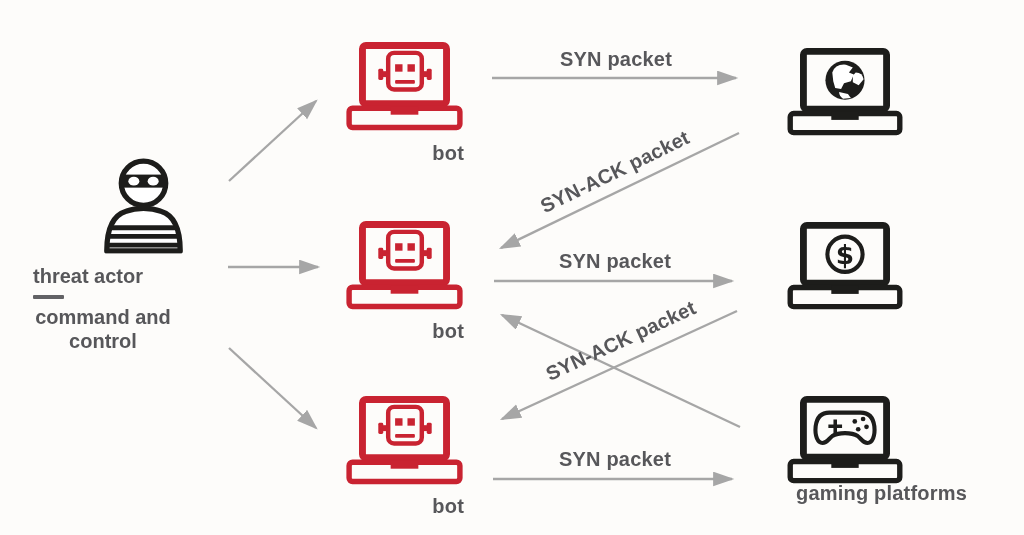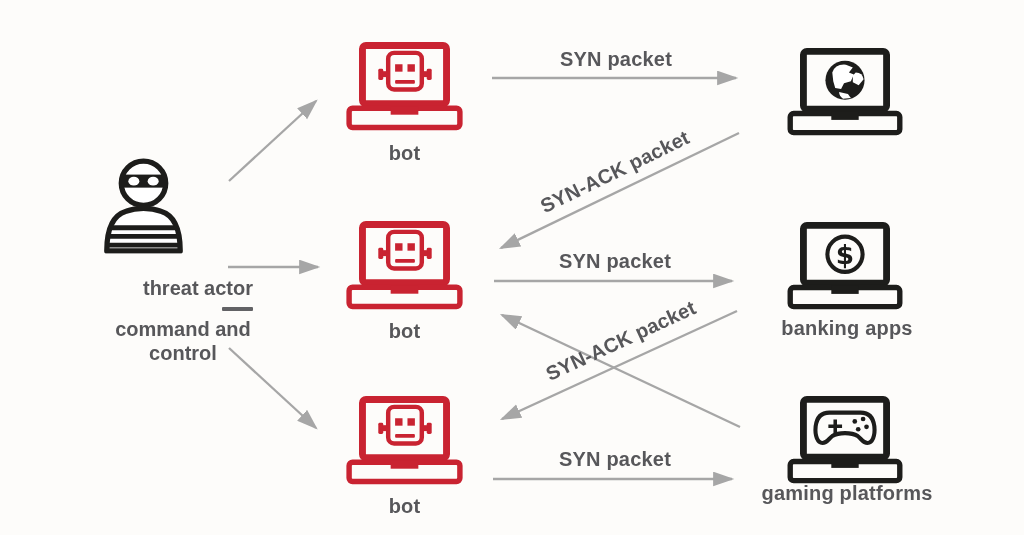--- a/index.html
+++ b/index.html
@@ -9,28 +9,28 @@
     font-family:"Liberation Sans",sans-serif;
   }
   svg.arrow-layer{position:absolute;left:0;top:0;width:1024px;height:535px;}
   .arrow-line{stroke:var(--arrow-gray,#a6a6a6);stroke-width:2.3;fill:none;}
   #arrowhead path{fill:var(--arrow-gray,#a6a6a6);}
   .node-icon{position:absolute;display:block;}
   .bot-laptop{color:var(--bot-red,#c92331);}
   .target-laptop{color:var(--target-black,#1d1d1b);}
   .actor-icon{color:var(--target-black,#1d1d1b);}
   .node-label{
-    position:absolute;text-align:center;
+    position:absolute;text-align:right;
     color:var(--text-gray,#57575a);
     font-size:20px;font-weight:600;letter-spacing:.2px;line-height:24px;
   }
   .actor-label-block{
     position:absolute;left:33px;top:264px;width:220px;
-    display:flex;flex-direction:column;align-items:flex-end;
-    color:var(--text-gray,#57575a);font-size:20px;font-weight:600;line-height:24px;margin-top:12px;
+    display:flex;flex-direction:column;align-items:flex-start;
+    color:var(--text-gray,#57575a);font-size:20px;font-weight:600;line-height:24px;
   }
   .actor-divider{width:31px;height:4px;margin:7px 0 6px 0;border-radius:1px;
     background:var(--divider-gray,#626265);}
   .actor-sublabel{width:140px;text-align:center;}
   .arrow-label{
     position:absolute;white-space:nowrap;
     color:var(--text-gray,#57575a);
     font-size:20px;font-weight:600;letter-spacing:.2px;
     transform:translate(-50%,-50%);
   }
@@ -144,21 +144,20 @@
 
   <svg class="node-icon target-laptop" style="left:786px;top:48px;width:118px;height:90px" viewBox="0 0 120 92">
       <use href="#sym-laptop"></use>
       <use href="#sym-globe"></use>
     </svg>
 
   <svg class="node-icon target-laptop" style="left:786px;top:222px;width:118px;height:90px" viewBox="0 0 120 92">
       <use href="#sym-laptop"></use>
       <use href="#sym-dollar"></use>
     </svg>
-  <div class="node-label" style="left:727px;top:316px;width:240px">banking apps</div>
 
   <svg class="node-icon target-laptop" style="left:786px;top:396px;width:118px;height:90px" viewBox="0 0 120 92">
       <use href="#sym-laptop"></use>
       <use href="#sym-gamepad"></use>
     </svg>
   <div class="node-label" style="left:727px;top:481px;width:240px">gaming platforms</div>
 
   <div class="arrow-label" style="left:616px;top:59px">SYN packet</div>
   <div class="arrow-label rot26" style="left:615px;top:172px">SYN-ACK packet</div>
   <div class="arrow-label" style="left:615px;top:261px">SYN packet</div>

